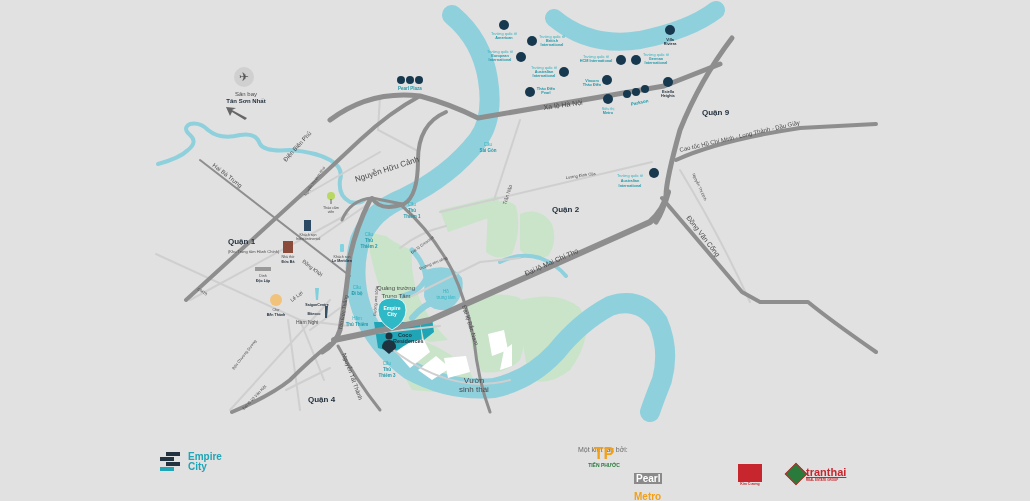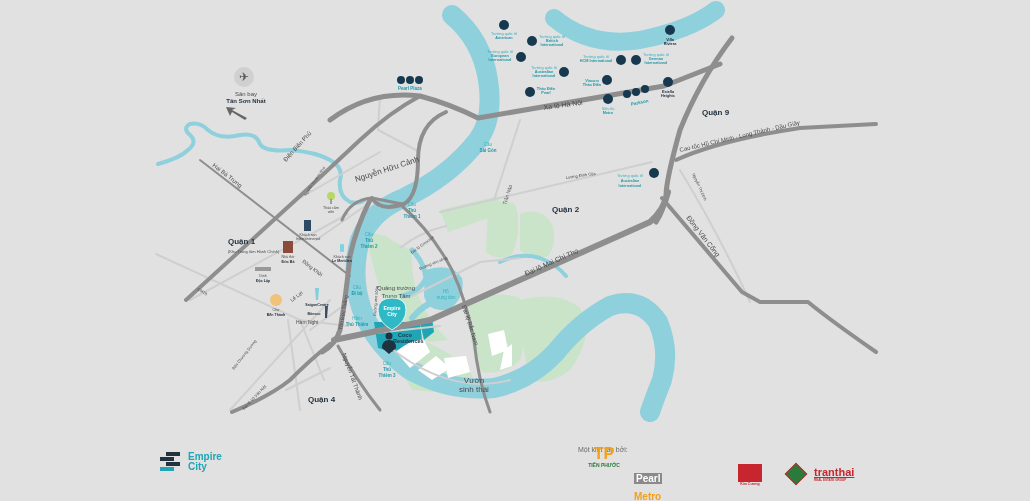--- a/index.html
+++ b/index.html
@@ -351,20 +351,20 @@
     <span style="background:#8a8a8a;color:#fff;font-size:10px;padding:0 2px;">Pearl</span>
     <span style="color:#f2a01a;font-size:10px;">Metro</span>
     
   </div>
 
   <div class="partner" style="left:160px;top:18px;text-align:center;">
     <div style="width:24px;height:18px;background:#c7262e;margin:0 auto;"></div>
     <div style="color:#c7262e;font-size:3.5px;">Kim Cương</div>
   </div>
 
-  <div class="partner" style="left:210px;top:20px;display:flex;align-items:center;gap:10px;">
+  <div class="partner" style="left:210px;top:20px;display:flex;align-items:center;gap:2px;">
     <div style="width:14px;height:14px;background:#2a7a3c;transform:rotate(45deg);border:1px solid #c7262e;"></div>
     <div>
       <div style="color:#c7262e;font-size:11px;line-height:11px;text-decoration:underline;">tranthai</div>
       <div style="color:#c7262e;font-size:3px;">REAL ESTATE GROUP</div>
     </div>
   </div>
 </div>
 
 </body></html>

